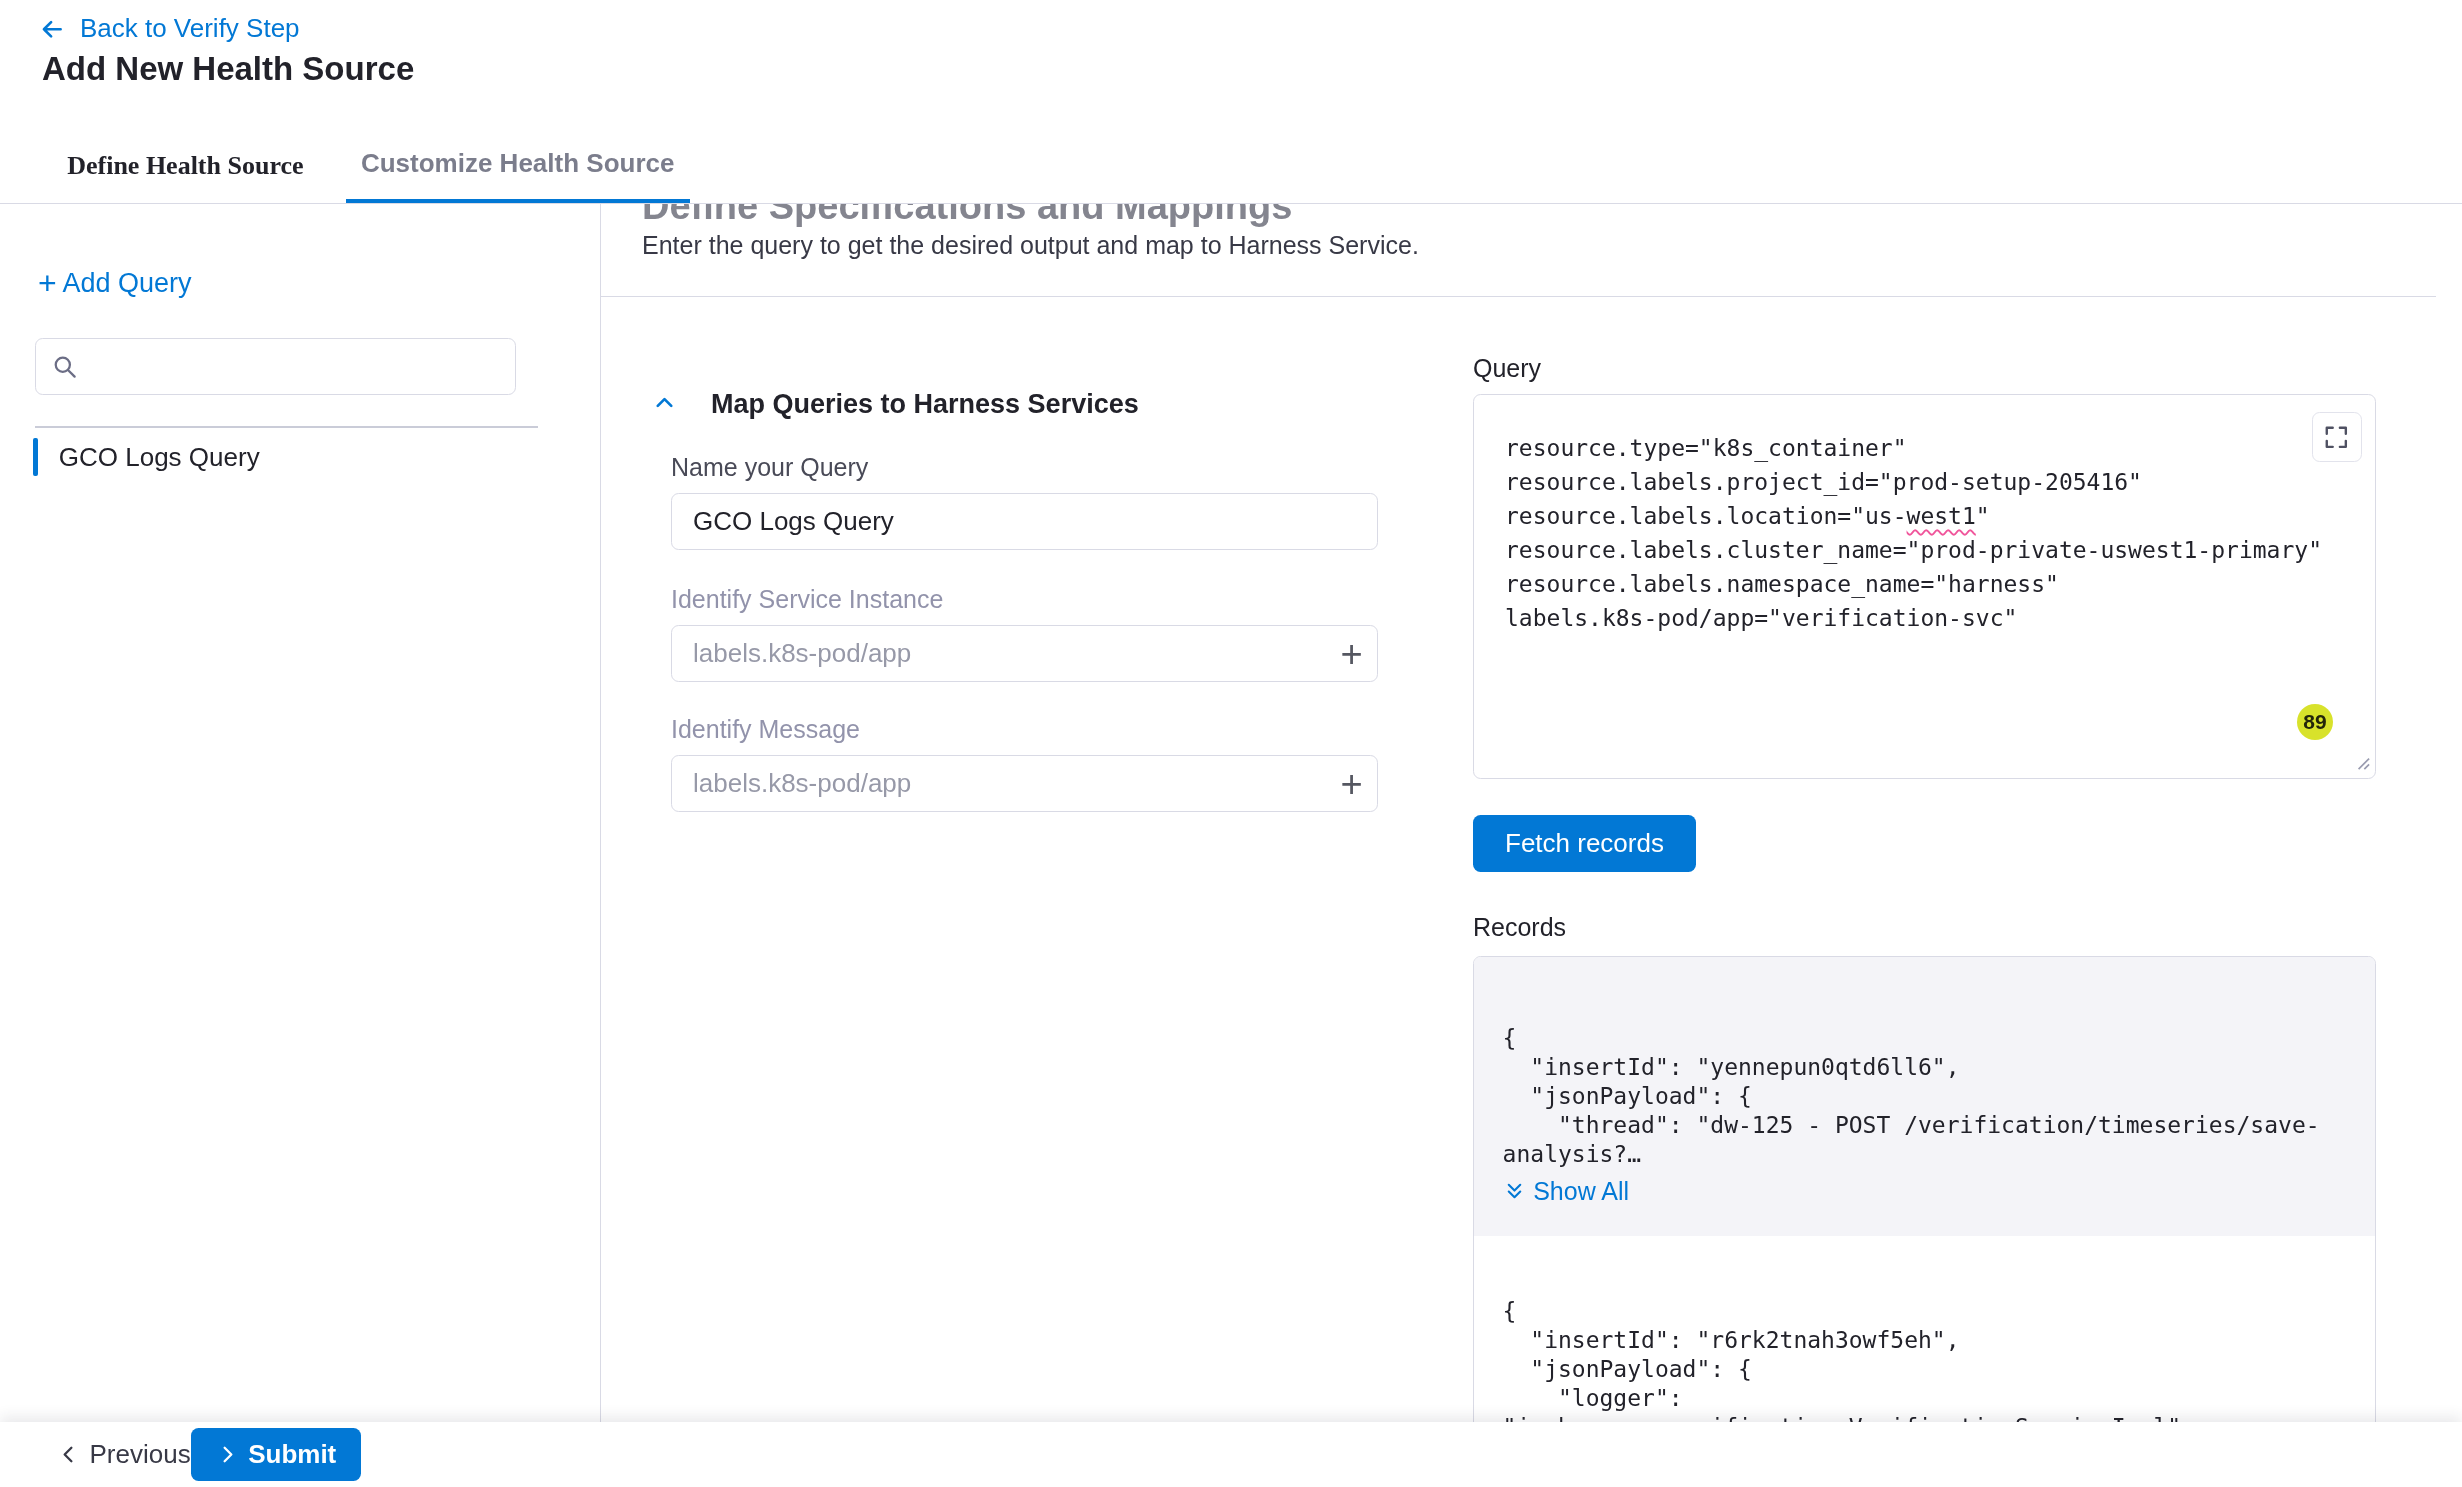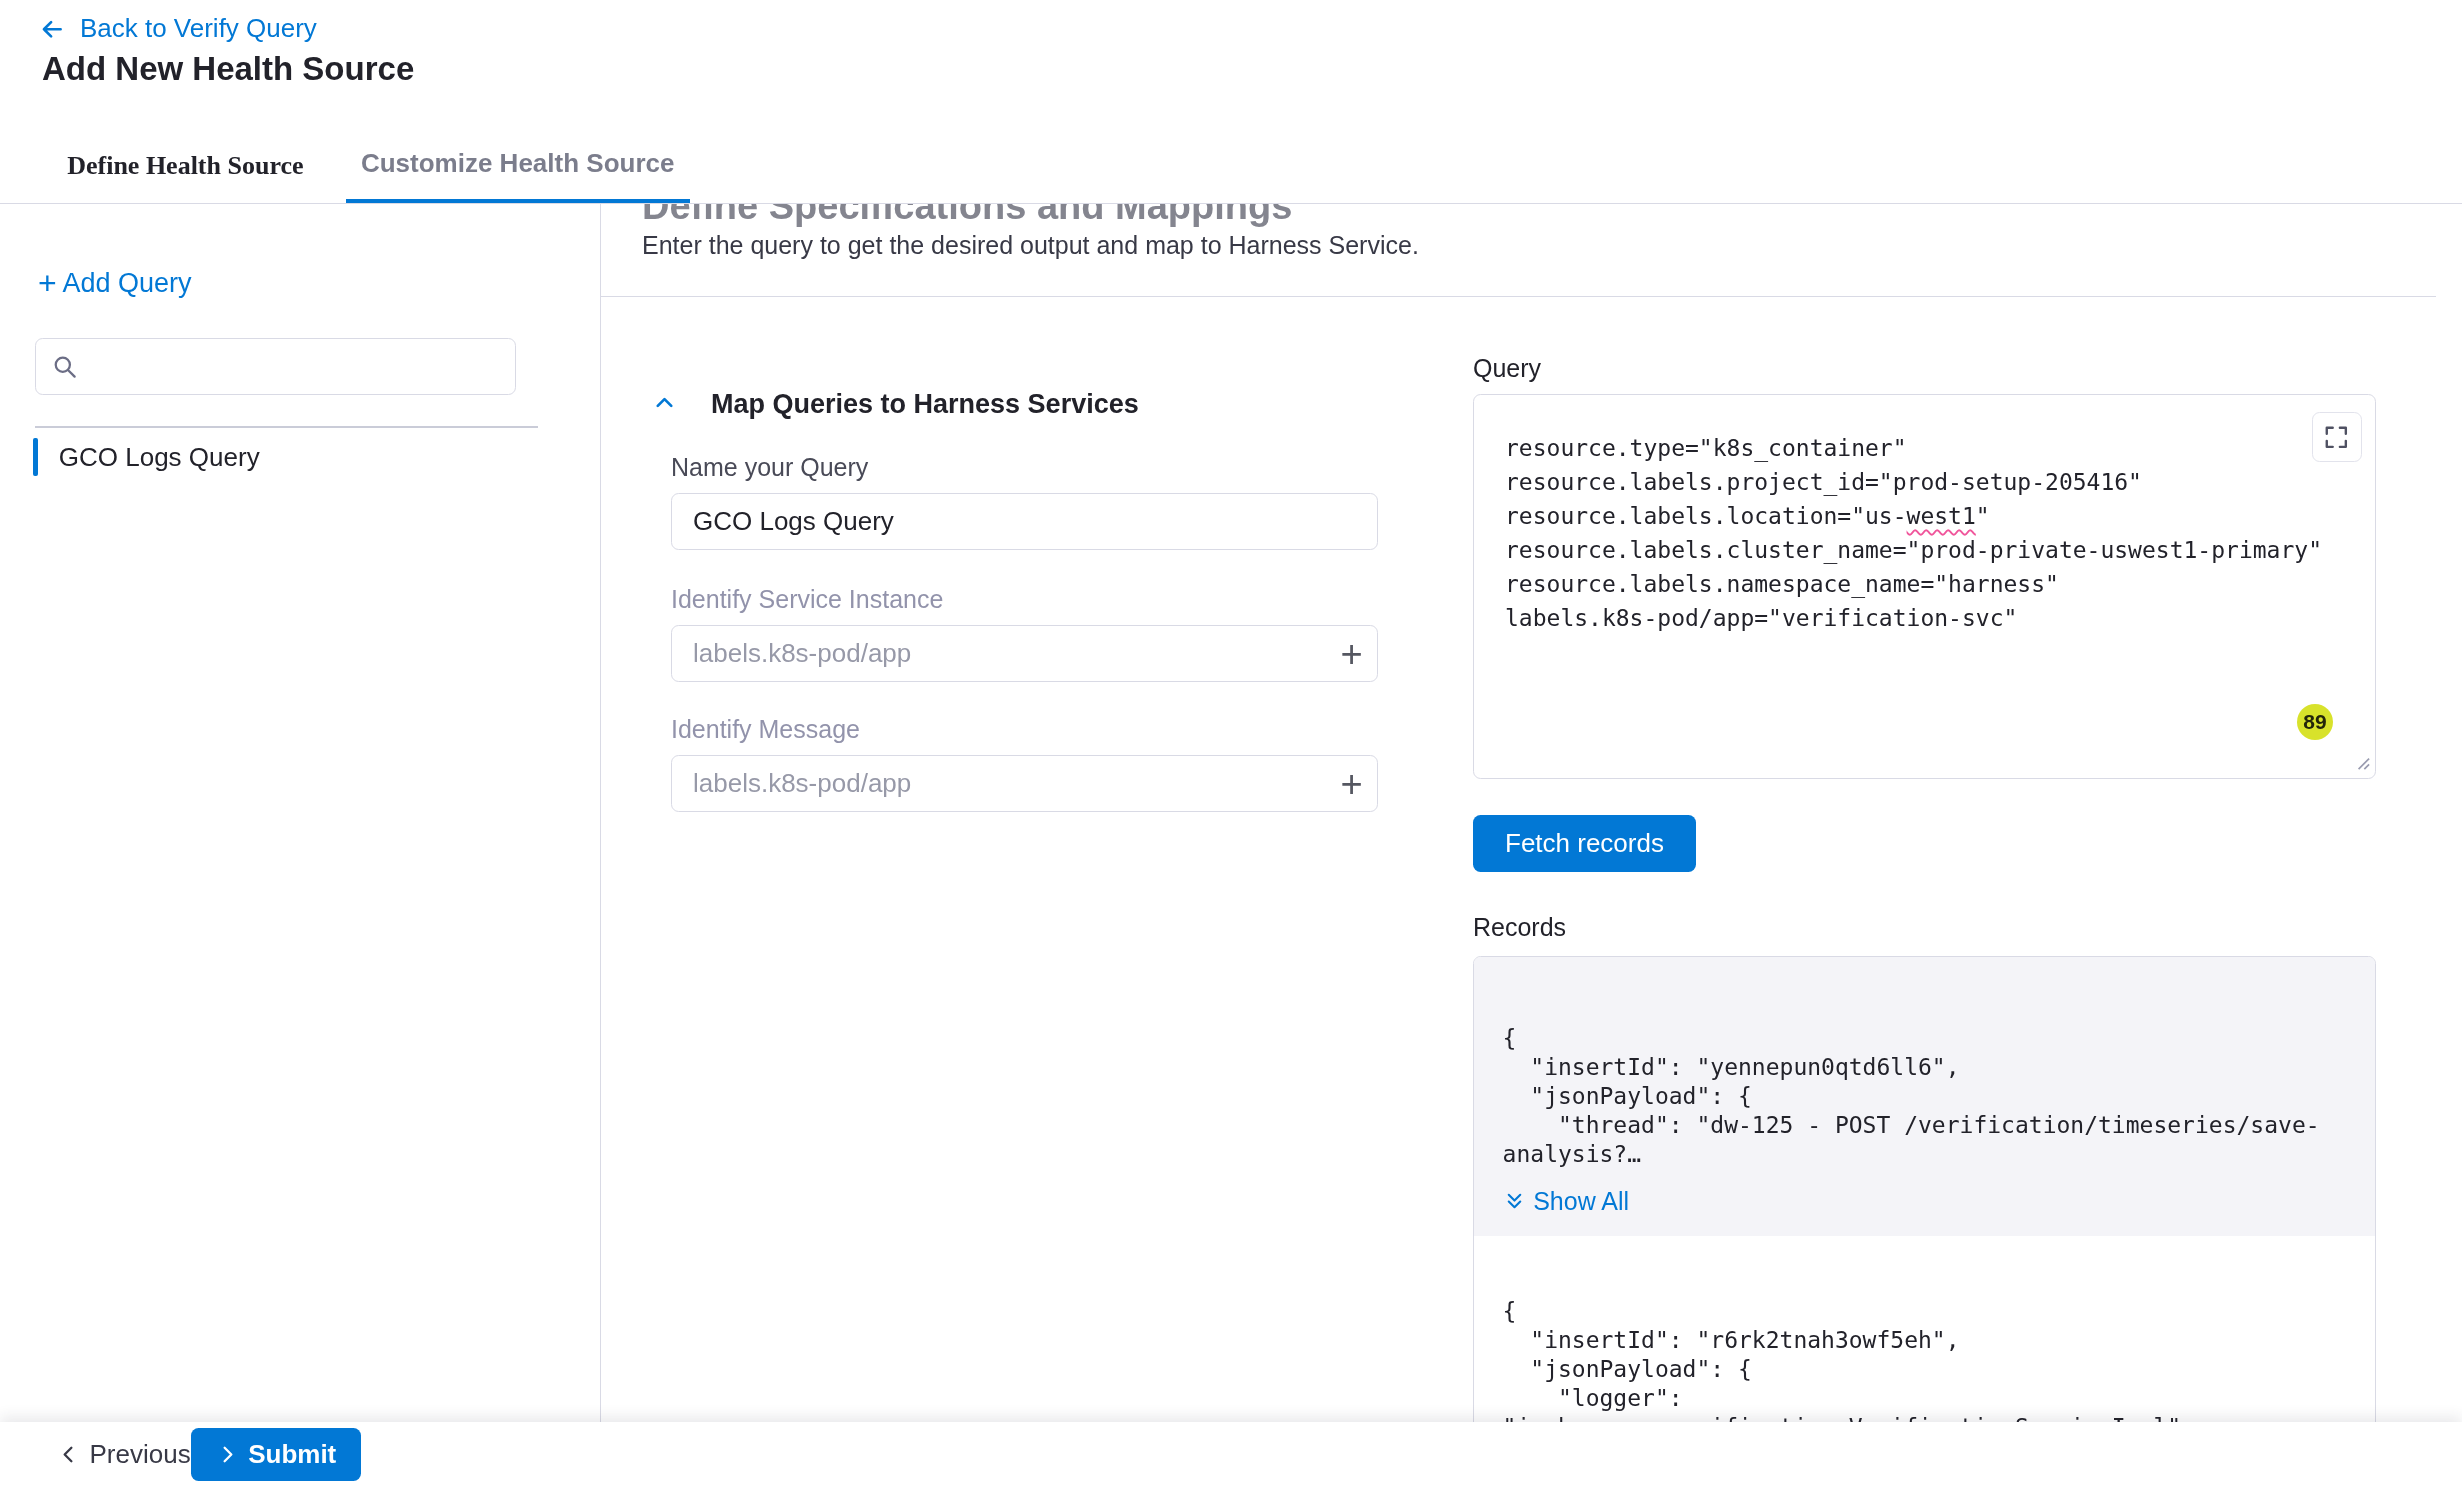--- a/index.html
+++ b/index.html
@@ -75,21 +75,21 @@
   .fetch-btn { position:absolute; top:611px; left:872px; height:57px; padding:0 32px;
                background:#0278d5; color:#fff; font-size:26px; font-weight:500; border:none;
                border-radius:7.6px; display:flex; align-items:center; cursor:pointer; font-family:inherit; }
   .rec-label { position:absolute; top:709px; left:872px; font-size:25px; color:#22222a; }
   .records-box { position:absolute; top:752px; left:872px; width:903px; height:533px;
                  border:1px solid #d9dae5; border-radius:7.6px; background:#fff; overflow:hidden; }
   .record { font-family:"DejaVu Sans Mono","Liberation Mono",monospace; font-size:23px; line-height:29px;
             color:#22222a; padding:0 28.6px; }
   .record-1 { background:#f4f4f8; height:279px; padding-top:67px; }
   .record-2 { background:#fff; padding-top:61px; }
-  .show-all { display:flex; align-items:center; gap:7.6px; margin-top:18px; color:#0278d5;
+  .show-all { display:flex; align-items:center; gap:7.6px; margin-top:8px; color:#0278d5;
               font-family:"Liberation Sans","DejaVu Sans",sans-serif; font-size:25px; font-weight:500; cursor:pointer; }
 
   
   .footer { position:absolute; left:0; bottom:0; width:100%; height:65px; background:#fff;
             box-shadow:0 -4.8px 13.3px rgba(40,41,61,0.10); display:flex; align-items:center;
             padding-left:57px; z-index:5; }
   .prev-btn { display:flex; align-items:center; gap:9.5px; font-size:26px; color:#383946;
               background:none; border:none; cursor:pointer; font-family:inherit; }
   .submit-btn { display:flex; align-items:center; gap:9.5px; height:53px; padding:0 25px;
                 background:#0278d5; color:#fff; font-size:26px; font-weight:600; border:none;
@@ -100,21 +100,21 @@
 
 <div class="app">
 
   <div class="header">
     <div class="back-link">
       <span style="display:flex;">
         <svg width="28.6" height="28.6" viewBox="0 0 24 24">
             <path d="M19 12H5M11 18l-6-6 6-6" stroke="#0278d5" stroke-width="2.2" fill="none" stroke-linecap="round" stroke-linejoin="round"></path>
           </svg>
       </span>
-      <span>Back to Verify Query</span>
+      <span>Back to Verify Step</span>
     </div>
     <div class="page-title">Add New Health Source</div>
     <div class="tabs">
       <div class="tab done">Define Health Source</div>
       <div class="tab active">Customize Health Source</div>
     </div>
   </div>
 
   <div class="content">
 

